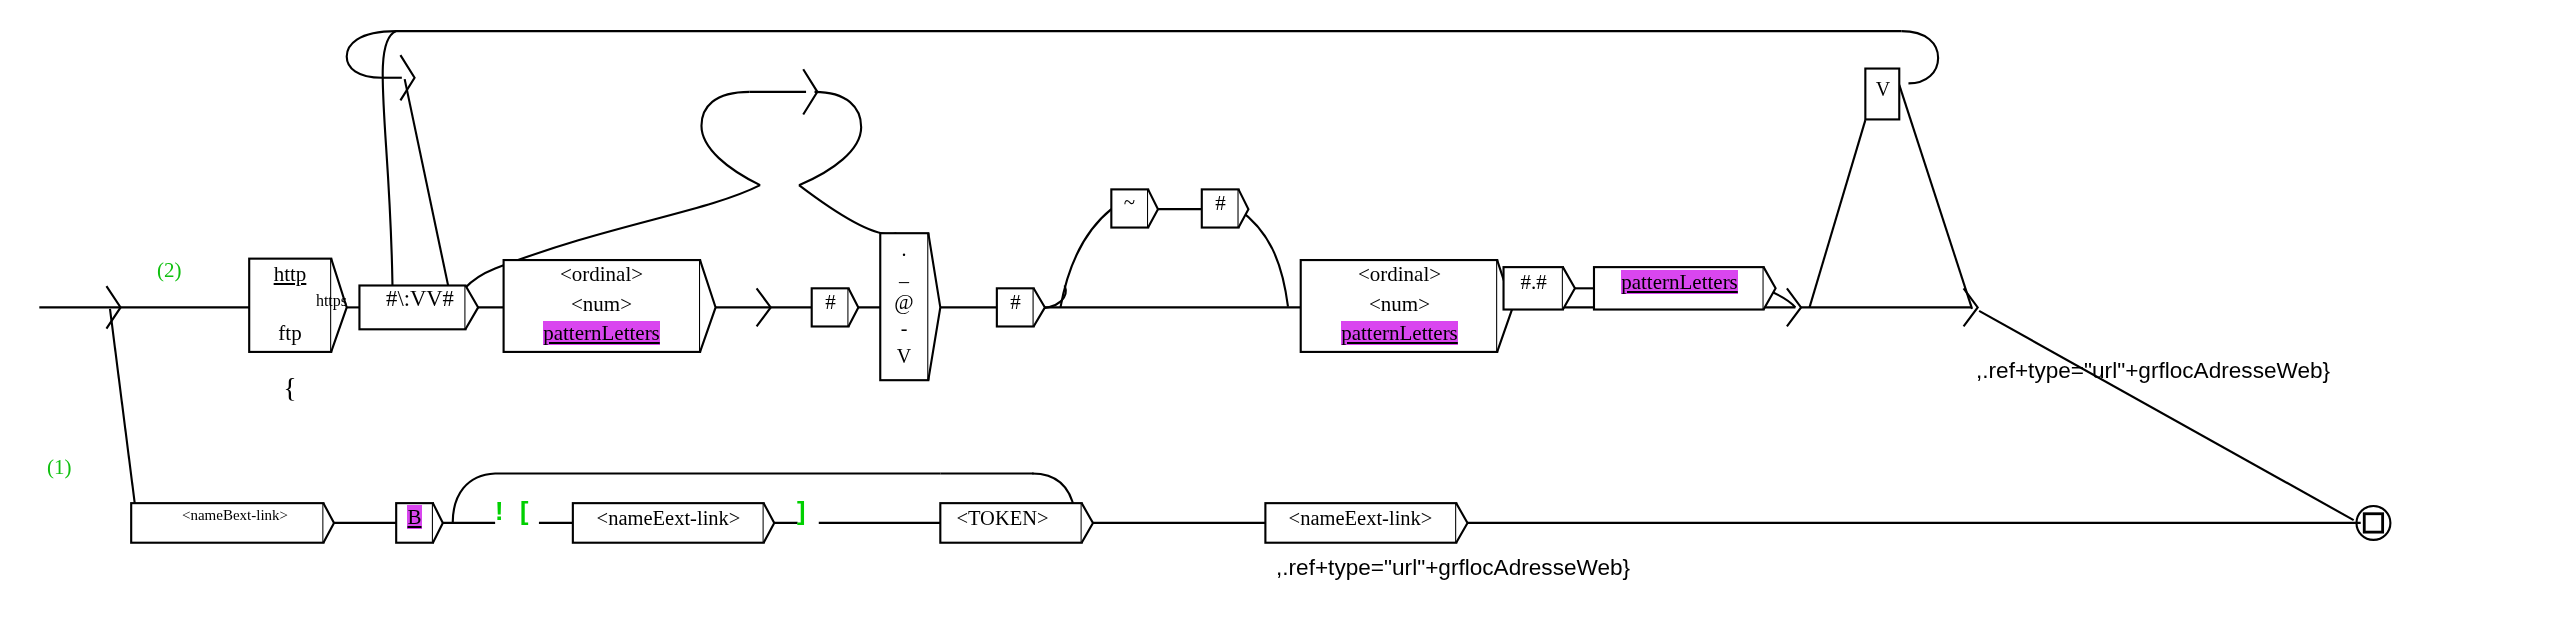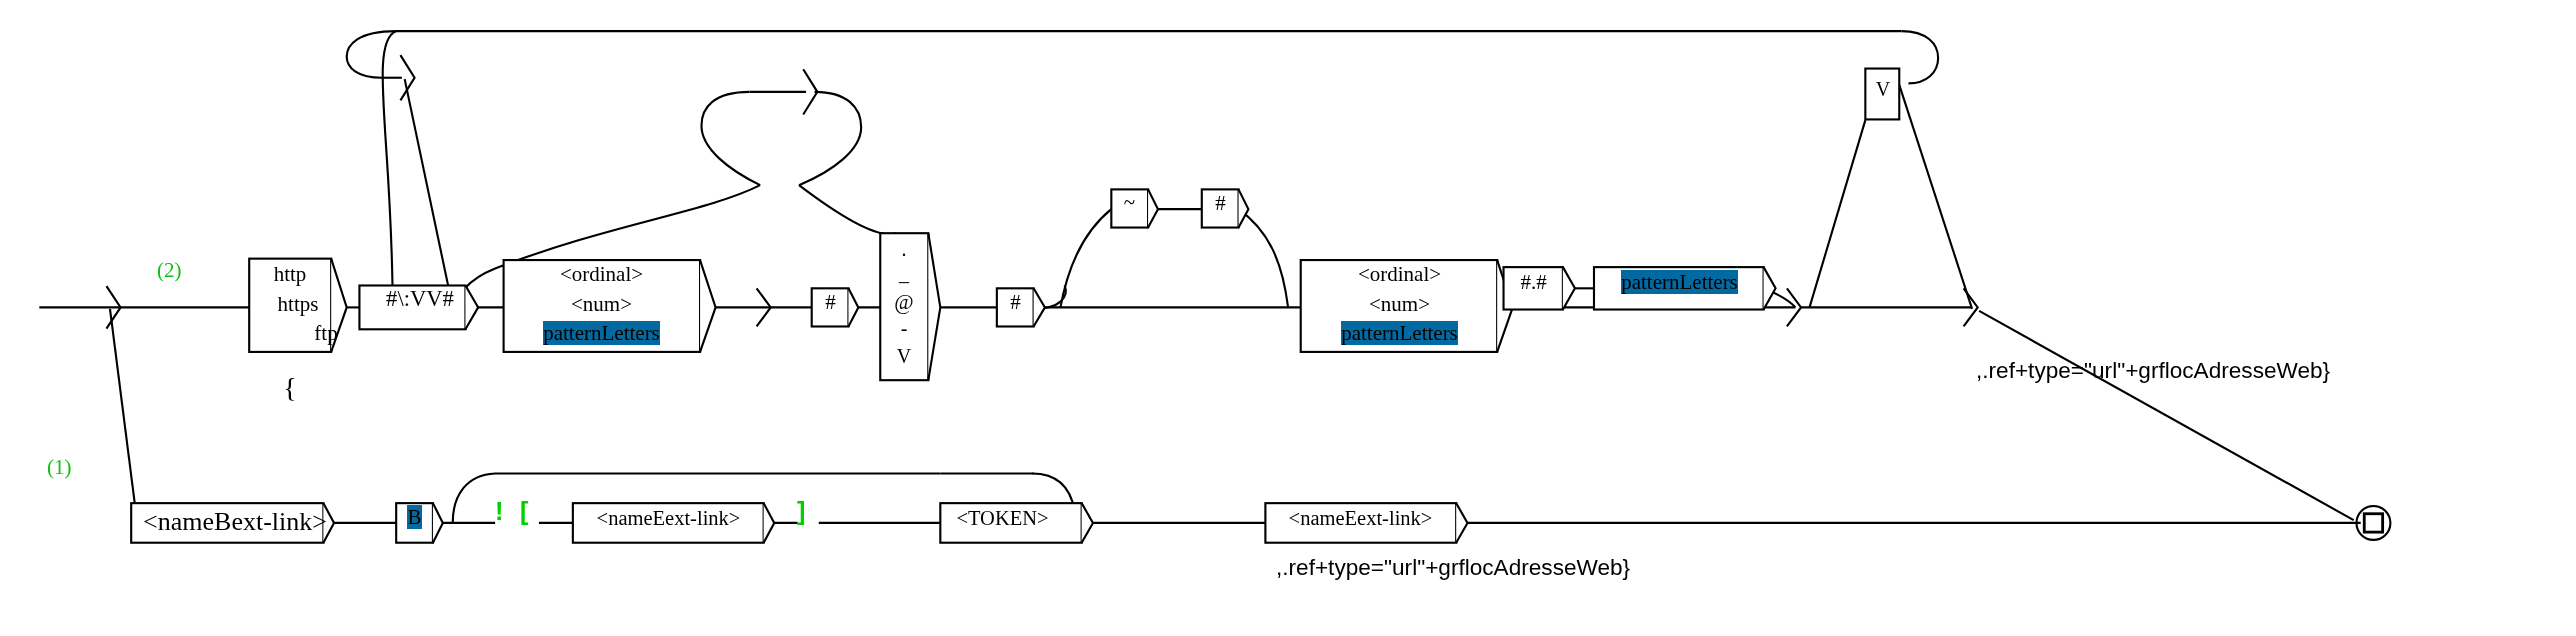--- a/index.html
+++ b/index.html
@@ -9,21 +9,21 @@
 
   
   .boxtext{
     position:absolute;
     font-family:"Liberation Serif", serif;
     color:#000;
     white-space:nowrap;
     text-align:center;
     line-height:1.05;
   }
-  .gray{background:#0369a1;}
+  .gray{background:#d946ef;text-decoration:underline;}
   .green{color:#00d000;font-family:"Liberation Sans",sans-serif;font-weight:bold;}
   .greenlabel{color:#10c010;font-family:"Liberation Serif",serif;}
   .sanslbl{font-family:"Liberation Sans",sans-serif;color:#000;white-space:nowrap;}
   .brace{font-family:"Liberation Serif",serif;color:#000;}
 </style>
 </head>
 <body>
 
 <div id="stage">
 
@@ -143,23 +143,23 @@
       <rect x="1330" y="712" width="200" height="56" fill="#fff" stroke="#000" stroke-width="3"></rect>
       <path d="M1530 712 L1546 740 L1530 768" fill="#fff" stroke="#000" stroke-width="3"></path>
       <rect x="1790" y="712" width="270" height="56" fill="#fff" stroke="#000" stroke-width="3"></rect>
       <path d="M2060 712 L2076 740 L2060 768" fill="#fff" stroke="#000" stroke-width="3"></path>
     </g>
   </svg>
 
   <div class="boxtext greenlabel" style="left:157px;top:259px;font-size:21px;">(2)</div>
   <div class="boxtext greenlabel" style="left:47px;top:456px;font-size:21px;">(1)</div>
 
-  <div class="boxtext" style="left:249px;top:263px;width:82px;font-size:21px;">http</div>
-  <div class="boxtext" style="left:249px;top:293px;width:98px;font-size:21px;">https</div>
-  <div class="boxtext" style="left:249px;top:322px;width:82px;font-size:21px;margin-left:36px;">ftp</div>
+  <div class="boxtext" style="left:249px;top:263px;width:82px;font-size:21px;text-decoration:underline;">http</div>
+  <div class="boxtext" style="left:249px;top:293px;width:98px;font-size:16px;text-align:right;">https</div>
+  <div class="boxtext" style="left:249px;top:322px;width:82px;font-size:21px;">ftp</div>
   <div class="boxtext brace" style="left:249px;top:373px;width:82px;font-size:28px;">{</div>
 
   <div class="boxtext" style="left:359px;top:287px;width:122px;font-size:22.6px;">#\:VV#</div>
 
   <div class="boxtext" style="left:503px;top:263px;width:197px;font-size:21px;">&lt;ordinal&gt;</div>
   <div class="boxtext" style="left:503px;top:293px;width:197px;font-size:21px;">&lt;num&gt;</div>
   <div class="boxtext" style="left:506px;top:322px;width:191px;font-size:21px;">
     <span class="gray">patternLetters</span>
   </div>
 
@@ -185,21 +185,21 @@
   <div class="boxtext" style="left:1504px;top:271px;width:59px;font-size:21px;">#.#</div>
 
   <div class="boxtext" style="left:1598px;top:271px;width:163px;font-size:21px;">
     <span class="gray">patternLetters</span>
   </div>
 
   <div class="boxtext" style="left:1866px;top:79px;width:34px;font-size:20px;">V</div>
 
   <div class="boxtext sanslbl" style="left:1976px;top:359px;font-size:22.6px;">,.ref+type="url"+grflocAdresseWeb}</div>
 
-  <div class="boxtext" style="left:131px;top:508px;width:208px;font-size:26px;">&lt;nameBext-link&gt;</div>
+  <div class="boxtext" style="left:131px;top:508px;width:208px;font-size:15px;">&lt;nameBext-link&gt;</div>
   <div class="boxtext" style="left:396px;top:506px;width:37px;font-size:21px;">
     <span class="gray">B</span>
   </div>
   <div class="boxtext green" style="left:495px;top:498px;font-size:25.4px;">!</div>
   <div class="boxtext green" style="left:520px;top:498px;font-size:25.4px;">[</div>
   <div class="boxtext" style="left:573px;top:508px;width:191px;font-size:20.5px;">&lt;nameEext-link&gt;</div>
   <div class="boxtext green" style="left:797px;top:498px;font-size:25.4px;">]</div>
   <div class="boxtext" style="left:940px;top:508px;width:125px;font-size:20.5px;">&lt;TOKEN&gt;</div>
   <div class="boxtext" style="left:1265px;top:508px;width:191px;font-size:20.5px;">&lt;nameEext-link&gt;</div>
 

